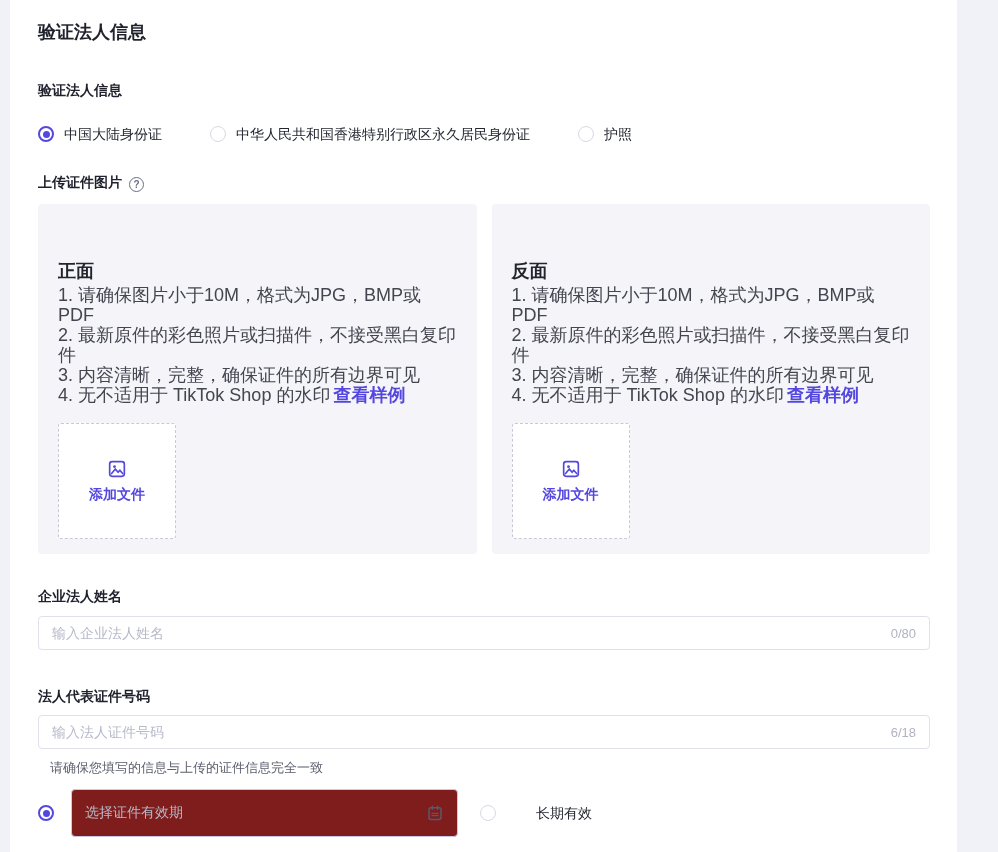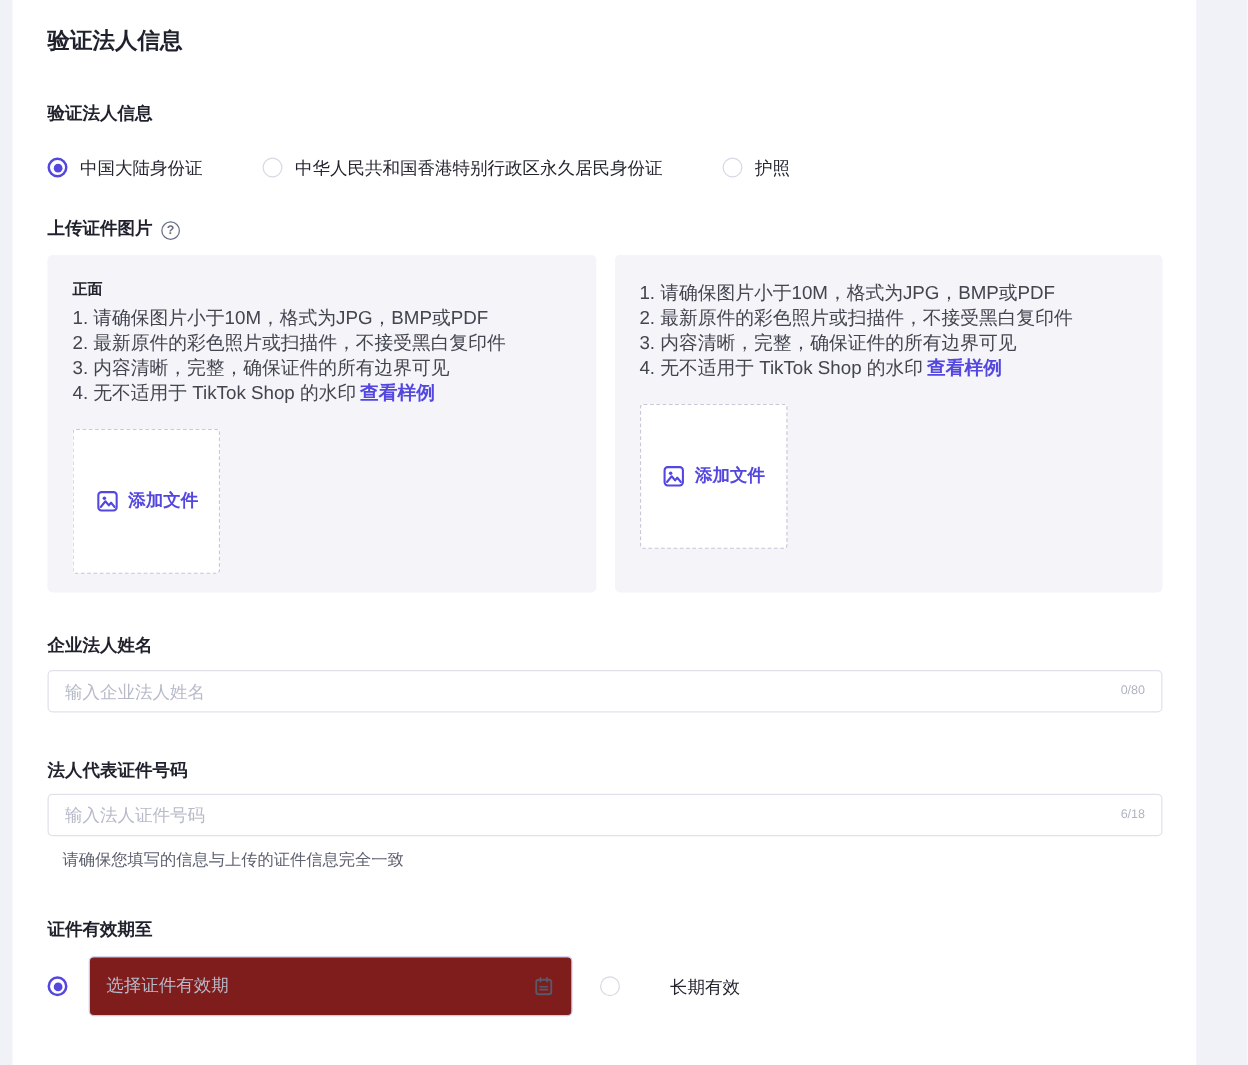--- a/index.html
+++ b/index.html
@@ -42,49 +42,49 @@
   
   .upload-label-row { margin-top: 28px; display: flex; align-items: flex-end; gap: 7px; }
   .help-circle {
     width: 15px; height: 15px; border: 1.2px solid #697084; border-radius: 50%;
     color: #697084; font-size: 10px; font-weight: 700;
     display: flex; align-items: center; justify-content: center;
     cursor: pointer; line-height: 1;
   }
   .cards { display: flex; gap: 15px; margin-top: 12px; }
   .card { flex: 1; background: #f4f4f9; border-radius: 4px; padding: 17px 20px 15px 20px; }
-  .card-title { font-size: 12px; font-weight: 700; color: #22242e; line-height: 20px; }
+  .card-title { font-size: 18px; font-weight: 700; color: #22242e; line-height: 20px; margin-top: 40px; }
   .instructions { margin: 4px 0 0 0; padding: 0; list-style: none; }
-  .instructions li { font-size: 15px; color: #43454f; line-height: 20px; }
+  .instructions li { font-size: 18px; color: #43454f; line-height: 20px; }
   .sample-link { color: var(--accent); font-weight: 700; cursor: pointer; margin-left: 3px; }
   .dropzone {
     margin-top: 18px;
     width: 118px; height: 116px;
     background: #fff;
     border: 1px dashed #c7c8d8; border-radius: 3px;
-    display: flex; flex-direction: row; align-items: center; justify-content: center;
+    display: flex; flex-direction: column; align-items: center; justify-content: center;
     gap: 7px; cursor: pointer;
   }
   .dropzone .dz-label { font-size: 14px; font-weight: 700; color: var(--accent); }
   
   .field-label { margin-top: 32px; font-size: 14px; font-weight: 700; color: #1f212c; line-height: 20px; }
   .field-label.tight2 { margin-top: 36px; }
   .input-wrap { position: relative; margin-top: 10px; }
   .text-input {
     width: 100%; height: 34px;
     border: 1px solid #e0e1eb; border-radius: 4px;
     padding: 0 60px 0 13px;
     font-size: 14px; color: #23262f; background: #fff;
     font-family: "Liberation Sans", sans-serif;
     outline: none;
   }
   .text-input::placeholder { color: #b7bac9; }
   .counter {
     position: absolute; right: 14px; top: 50%; transform: translateY(-50%);
-    font-size: 10px; color: #b0b3c2;
+    font-size: 13px; color: #b0b3c2;
   }
   .helper { margin-top: 10px; margin-left: 12px; font-size: 13px; color: #5d606e; line-height: 18px; }
   
   .expiry-row { margin-top: 12px; display: flex; align-items: center; }
   .expiry-row .radio { cursor: pointer; }
   .date-input {
     position: relative; margin-left: 17px;
     width: 387px; height: 48px;
     background: #7f1d1d; border: 1px solid #c9c8e8; border-radius: 4px;
     display: flex; align-items: center; padding: 0 48px 0 13px;
@@ -137,20 +137,21 @@
         <svg width="20" height="20" viewBox="0 0 24 24" fill="none">
           <rect x="3.2" y="3.2" width="17.6" height="17.6" rx="3" stroke="#5447E0" stroke-width="2"></rect>
           <circle cx="9" cy="9.2" r="1.7" fill="#5447E0"></circle>
           <path d="M5.5 17.5 L10 12 L13.3 16 L15.4 13.4 L18.8 17.5" stroke="#5447E0" stroke-width="2" stroke-linecap="round" stroke-linejoin="round"></path>
         </svg>
         <span class="dz-label">添加文件</span>
       </div>
     </div>
 
     <div class="card">
+      <div class="card-title">反面</div>
       <ul class="instructions">
         <li>1. 请确保图片小于10M，格式为JPG，BMP或PDF</li>
         <li>2. 最新原件的彩色照片或扫描件，不接受黑白复印件</li>
         <li>3. 内容清晰，完整，确保证件的所有边界可见</li>
         <li><span>4. 无不适用于 TikTok Shop 的水印</span><span class="sample-link">查看样例</span></li>
       </ul>
       <div class="dropzone">
         <svg width="20" height="20" viewBox="0 0 24 24" fill="none">
           <rect x="3.2" y="3.2" width="17.6" height="17.6" rx="3" stroke="#5447E0" stroke-width="2"></rect>
           <circle cx="9" cy="9.2" r="1.7" fill="#5447E0"></circle>
@@ -168,21 +169,20 @@
     <span class="counter">0/80</span>
   </div>
 
   <div class="field-label tight2">法人代表证件号码</div>
   <div class="input-wrap" style="margin-top:9px">
     <input class="text-input" type="text" placeholder="输入法人证件号码" style="">
     <span class="counter">6/18</span>
   </div>
   <div class="helper">请确保您填写的信息与上传的证件信息完全一致</div>
 
-  <div class="field-label tight2">证件有效期至</div>
   <div class="expiry-row">
     <span class="radio selected"></span>
     <div class="date-input">
       <span class="date-placeholder">选择证件有效期</span>
       <span class="cal">
         <svg width="18" height="18" viewBox="0 0 24 24" fill="none">
           <rect x="4" y="5" width="16" height="15.5" rx="2.5" stroke="#565a6b" stroke-width="2"></rect>
           <path d="M8.5 3 V7 M15.5 3 V7" stroke="#565a6b" stroke-width="2" stroke-linecap="round"></path>
           <path d="M8 12.5 H16 M8 15.5 H16" stroke="#565a6b" stroke-width="1.8" stroke-linecap="round"></path>
         </svg>

